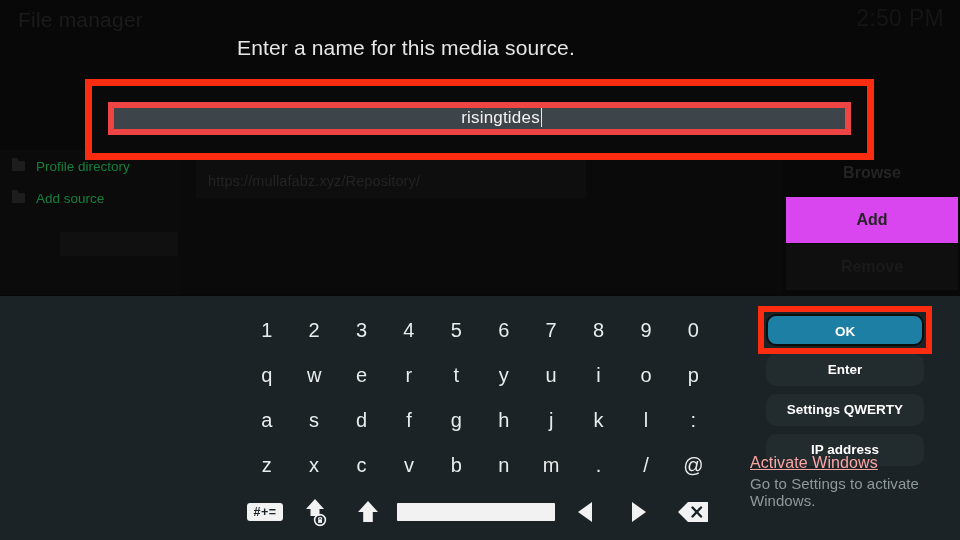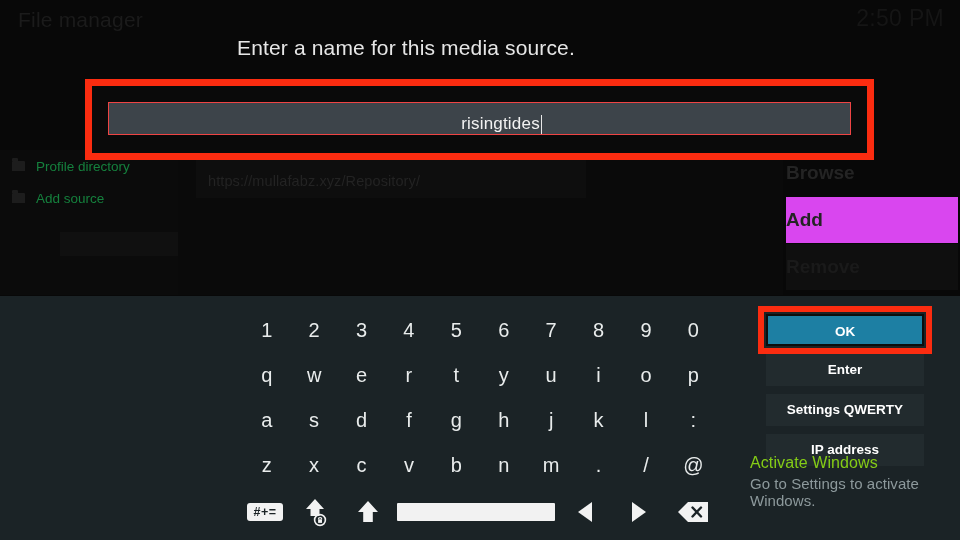--- a/index.html
+++ b/index.html
@@ -122,21 +122,22 @@
     left: 608px;
     top: 0;
     width: 172px;
     height: 145px;
   }
 
   .bg-btn {
     width: 172px;
     height: 46px;
     line-height: 46px;
-    font-size: 19px;
+    text-align: center;
+    font-size: 16px;
     font-weight: bold;
     color: #242424;
   }
   .bg-btn.b2 { margin-top: 1px; background: #d946ef; }
   .bg-btn.b3 { margin-top: 1px; background: #0f0f0f; color: #1a1a1a; }
 
   
   #prompt {
     position: absolute;
     left: 0;
@@ -159,23 +160,23 @@
     background: #0a0a0a;
   }
 
   #edit-field {
     position: absolute;
     left: 16px;
     top: 16px;
     width: 743px;
     height: 33px;
     background: #3d444a;
-    border: 1px solid #ef4444;
+    border: 6px solid #ef4444;
     display: flex;
-    align-items: flex-end;
+    align-items: flex-start;
     justify-content: center;
     padding-left: 44px;
   }
 
   #edit-text {
     font-size: 17px;
     color: #f2f2f2;
     letter-spacing: .2px;
     white-space: pre;
   }
@@ -284,20 +285,21 @@
   .act-btn {
     width: 158px;
     height: 32px;
     line-height: 32px;
     text-align: center;
     font-size: 13.5px;
     font-weight: bold;
     color: #ffffff;
     background: #222b2e;
     margin-bottom: 8px;
+    border-radius: 10px;
   }
 
   .act-btn.primary {
     background: #1d7fa3;
     border: 2px solid #0d0d0d;
   }
 
   #ok-annot {
     position: absolute;
     left: 758px;
@@ -310,23 +312,24 @@
   
   #watermark {
     position: absolute;
     left: 750px;
     top: 455px;
     color: #7f8b8e;
     pointer-events: none;
   }
   #wm-title {
     font-size: 16px;
-    color: #84cc16;
+    color: #fca5a5;
     letter-spacing: .1px;
     line-height: 1.05;
+    text-decoration: underline;
   }
   #wm-sub {
     font-size: 15px;
     color: #8d999c;
     margin-top: 3px;
     letter-spacing: .05px;
   }
 </style>
 </head>
 <body>

